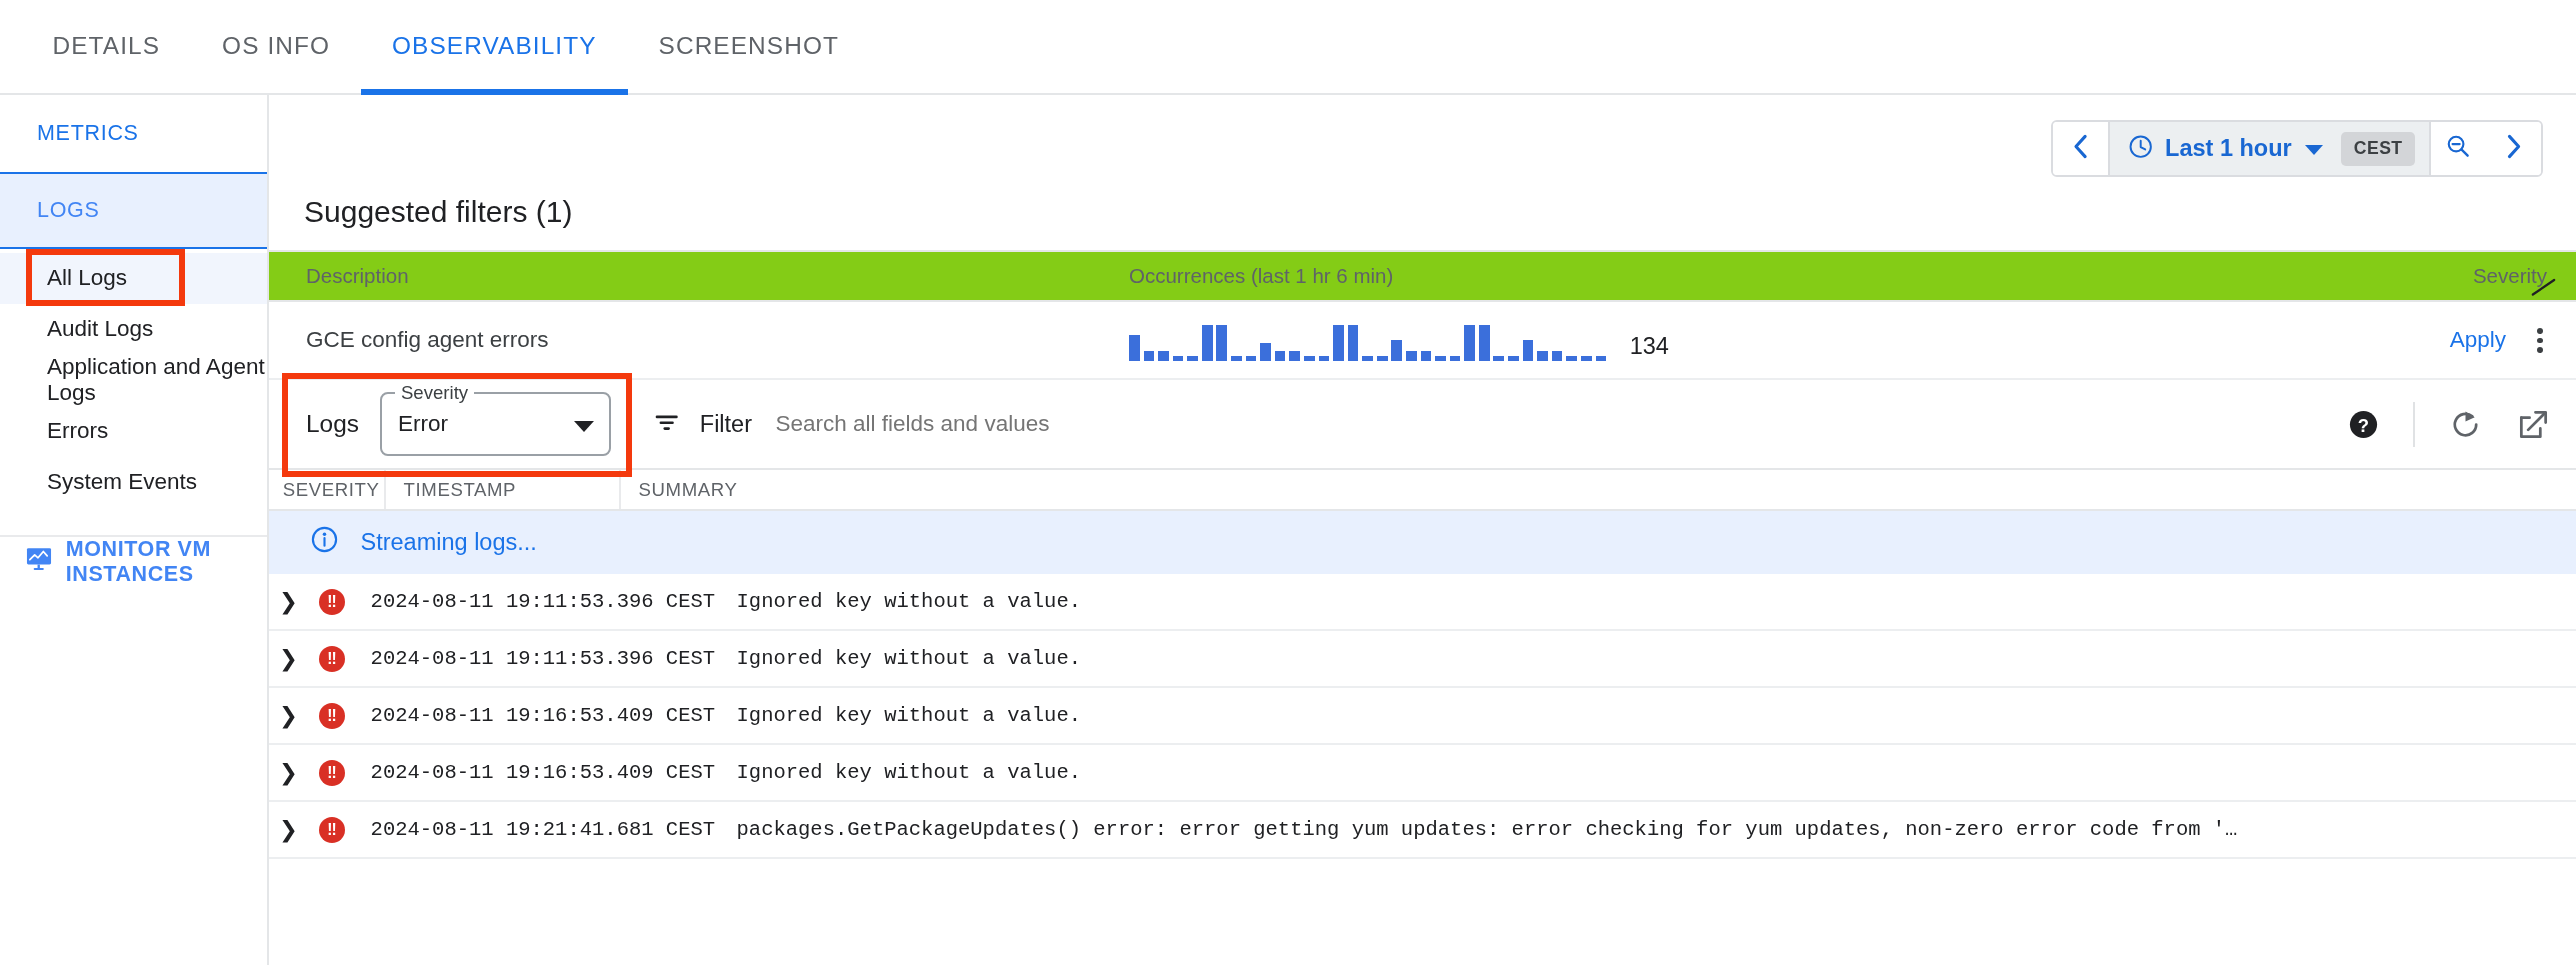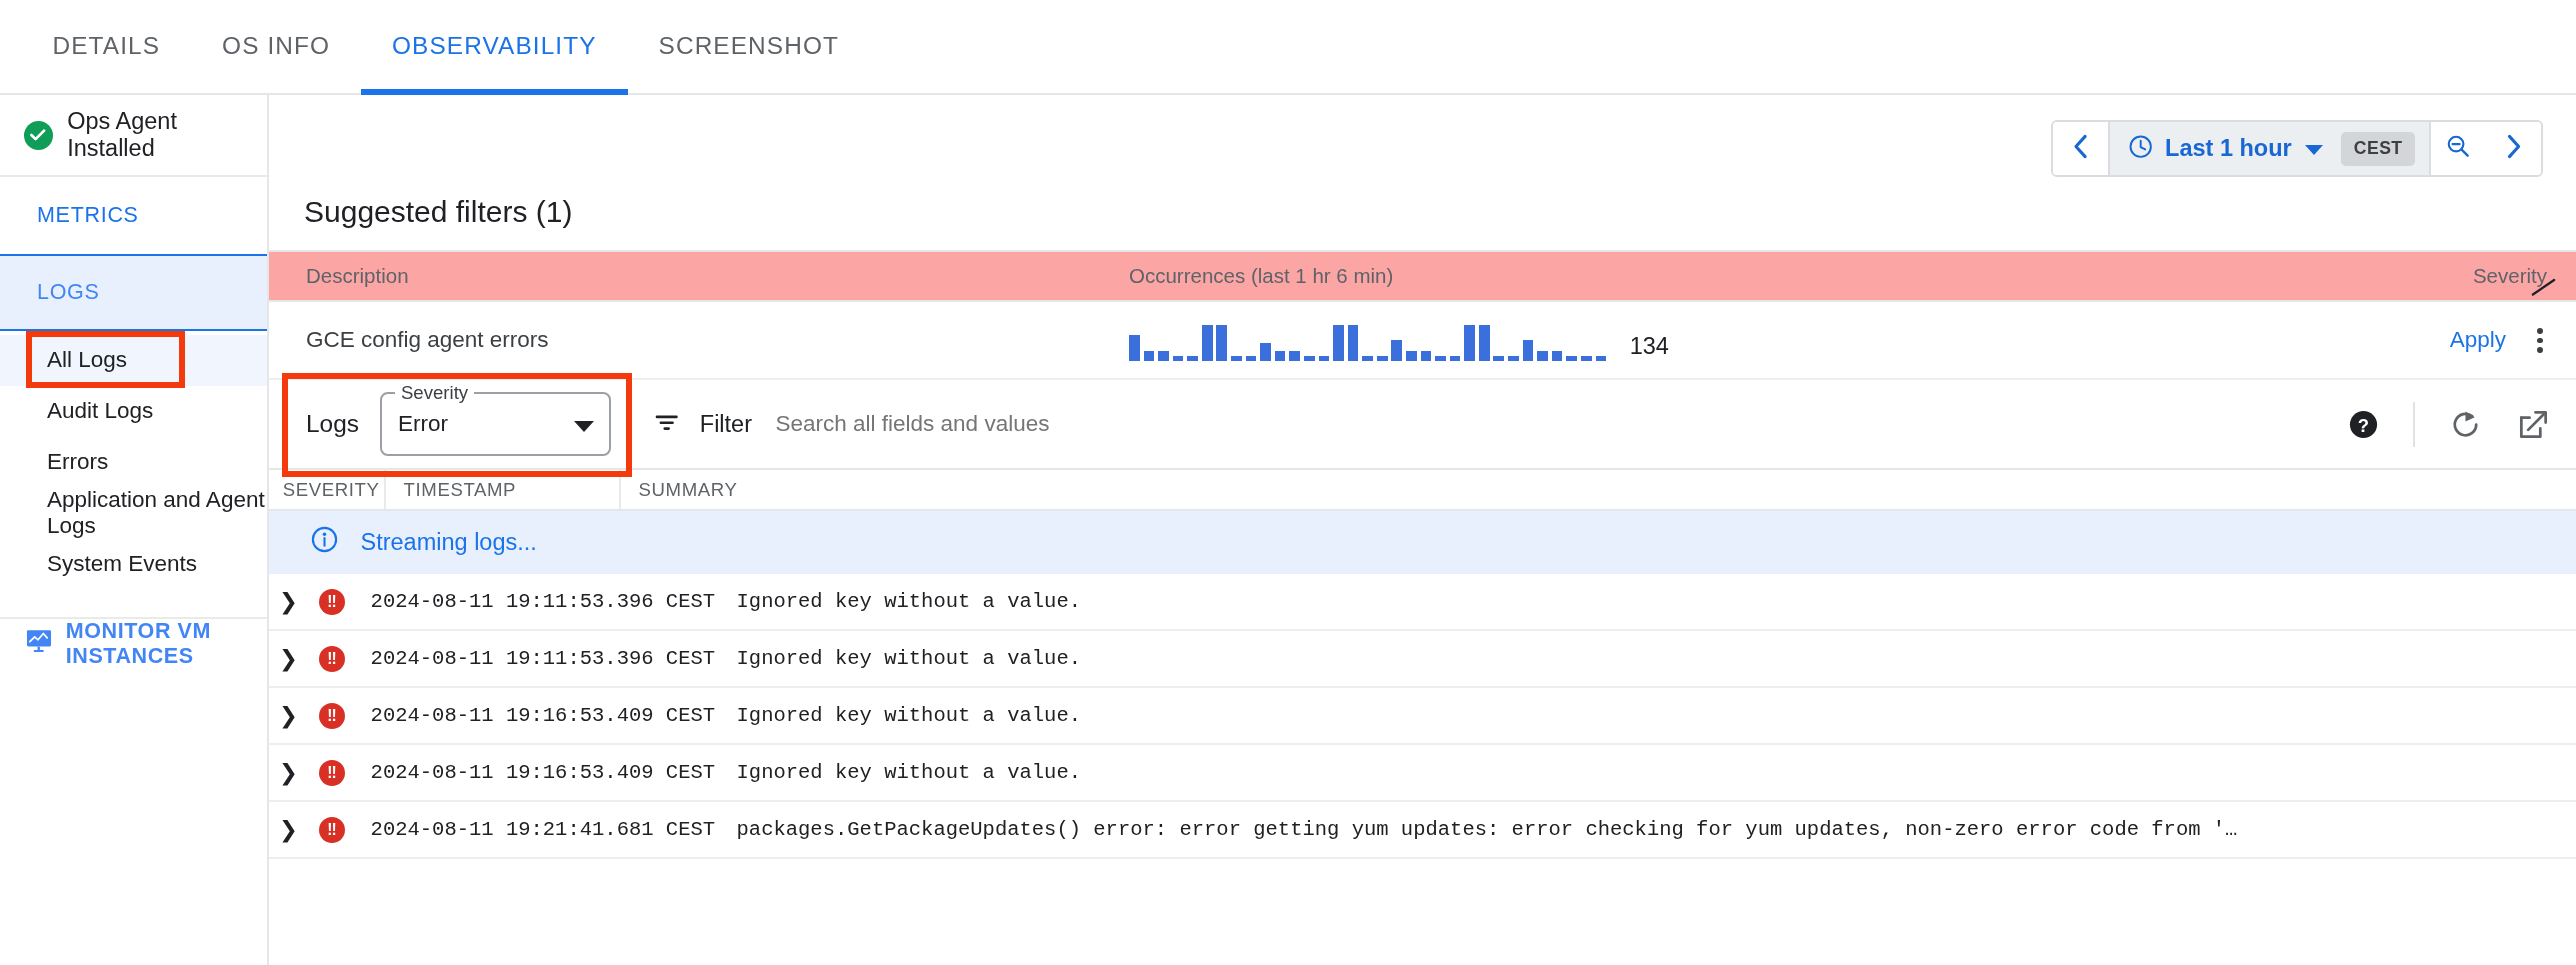--- a/index.html
+++ b/index.html
@@ -151,21 +151,21 @@
     font-size: 30px; color:#202124; font-weight:500;
     padding: 17.6px 0 21.5px 35px;
   }
   .collapse-caret {
     position:absolute; right: 17.6px; top: 181px;
     color:#202124; cursor:pointer;
   }
   .sf-head {
     display:flex; align-items:center;
     height: 52px;
-    background:#fca5a5;
+    background:#84cc16;
     border-top:2px solid #e4e6e8;
     border-bottom:2px solid #e4e6e8;
     font-size: 20.5px; color:#5f6368;
   }
   .sf-head .c1 { flex: 0 0 860px; padding-left: 37px; }
   .sf-head .c2 { flex: 1 1 auto; }
   .sf-head .c3 { flex: 0 0 215px; text-align:right; padding-right: 29px; }
 
   .sf-row { display:flex; align-items:center; height: 78px; border-bottom:2px solid #eceef0; }
   .sf-row .c1 { flex: 0 0 860px; padding-left: 37px; font-size:22.5px; color:#3c4043; }
@@ -279,50 +279,42 @@
       </div>
     <div class="tab">
         <span>SCREENSHOT</span>
       </div>
   </div>
 
   <div class="body-split">
 
     <div class="sidebar">
 
-      <div class="agent-row">
-        <span class="check-icon">
-          <svg width="19.5" height="19.5" viewBox="0 0 20 20">
-              <path d="M3.5 10.2 L7.8 14.5 L16.5 5.8" stroke="#ffffff" stroke-width="2.8" fill="none" stroke-linecap="round" stroke-linejoin="round"></path>
-            </svg>
-        </span>
-        <span class="lbl">Ops Agent Installed</span>
-      </div>
 
       <div class="nav-section metrics">
         <span>METRICS</span>
       </div>
 
       <div class="nav-section logs">
         <span>LOGS</span>
       </div>
 
       <div class="sub-list">
         <div class="sub-item selected" style="position:relative;">
           <span class="txt">All Logs</span>
           <span class="hl-box" id="hl-all-logs"></span>
         </div>
         <div class="sub-item">
           <span class="txt">Audit Logs</span>
         </div>
         <div class="sub-item">
+          <span class="txt">Application and Agent Logs</span>
+        </div>
+        <div class="sub-item">
           <span class="txt">Errors</span>
-        </div>
-        <div class="sub-item">
-          <span class="txt">Application and Agent Logs</span>
         </div>
         <div class="sub-item">
           <span class="txt">System Events</span>
         </div>
       </div>
 
       <div class="monitor-link">
         <span>
           <svg width="26" height="23.5" viewBox="0 0 27 24">
             <rect x="1" y="1" width="25" height="17" rx="1.5" fill="#4285f4"></rect>

